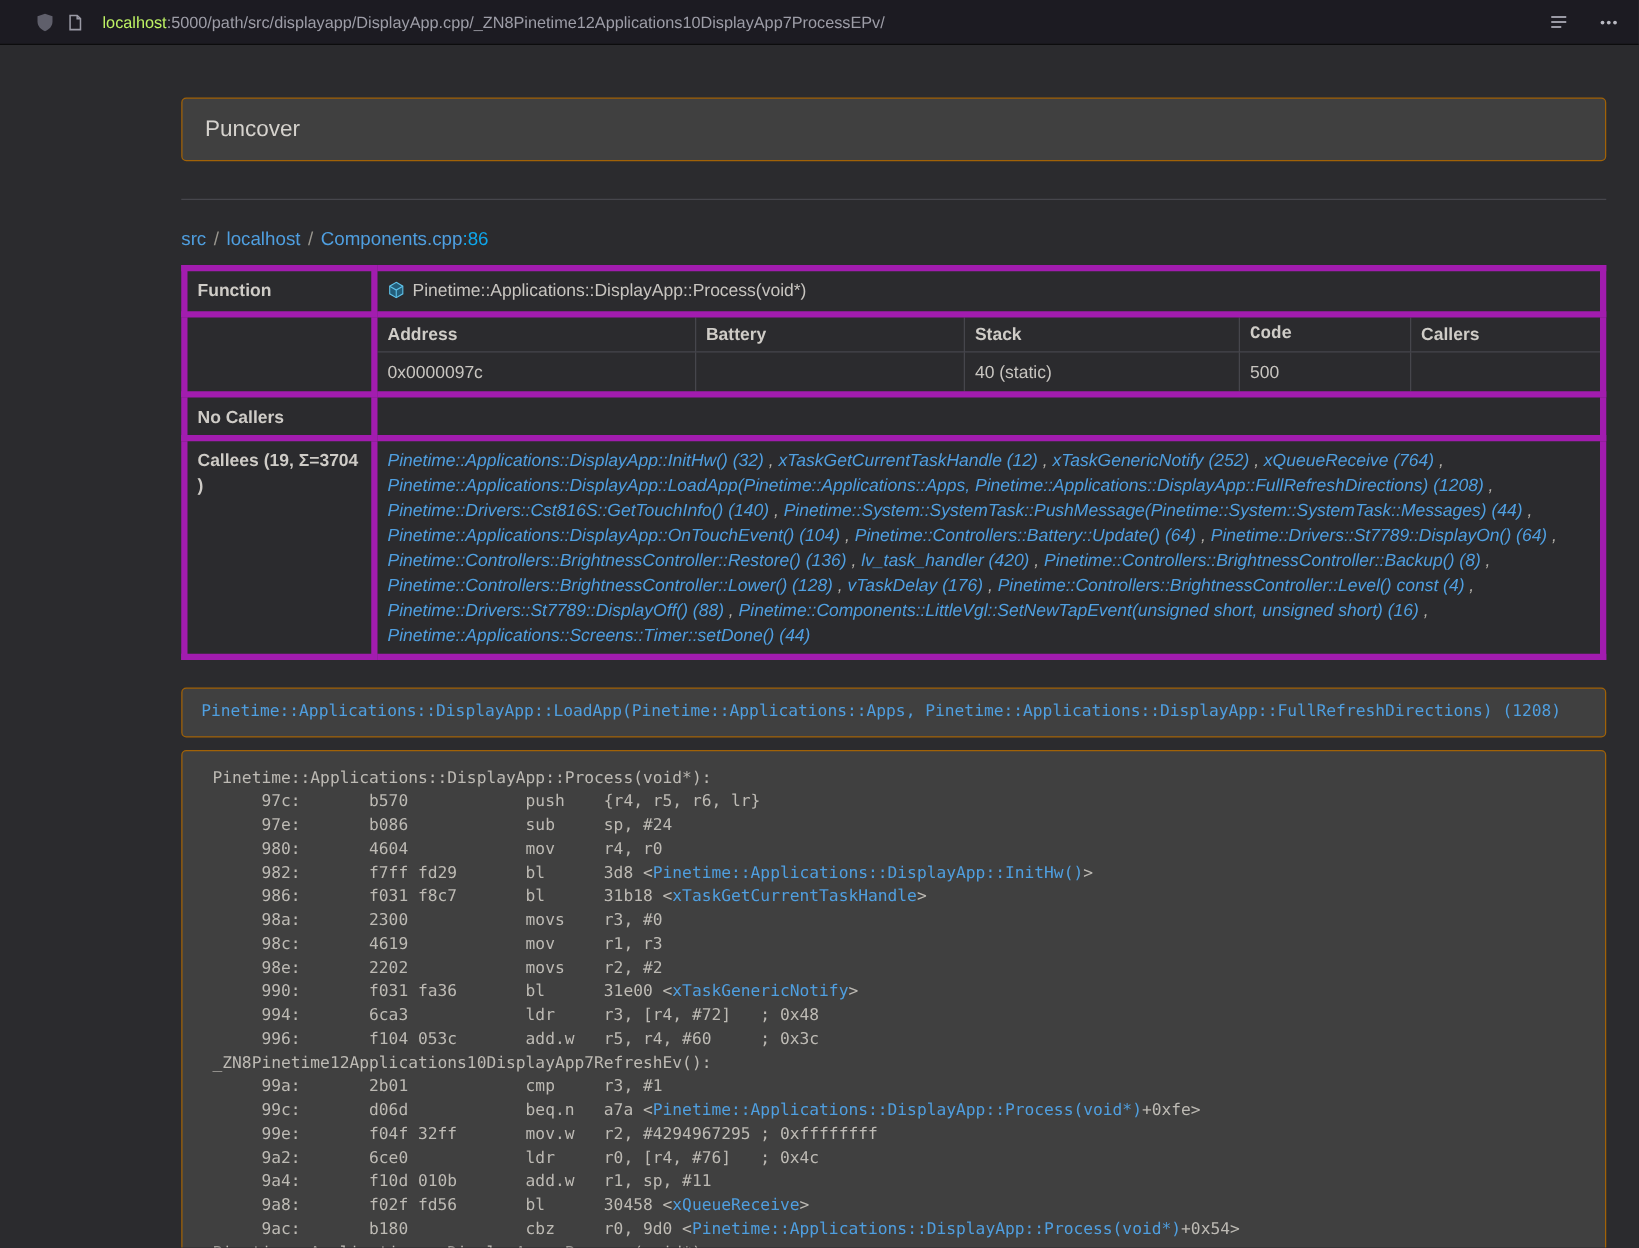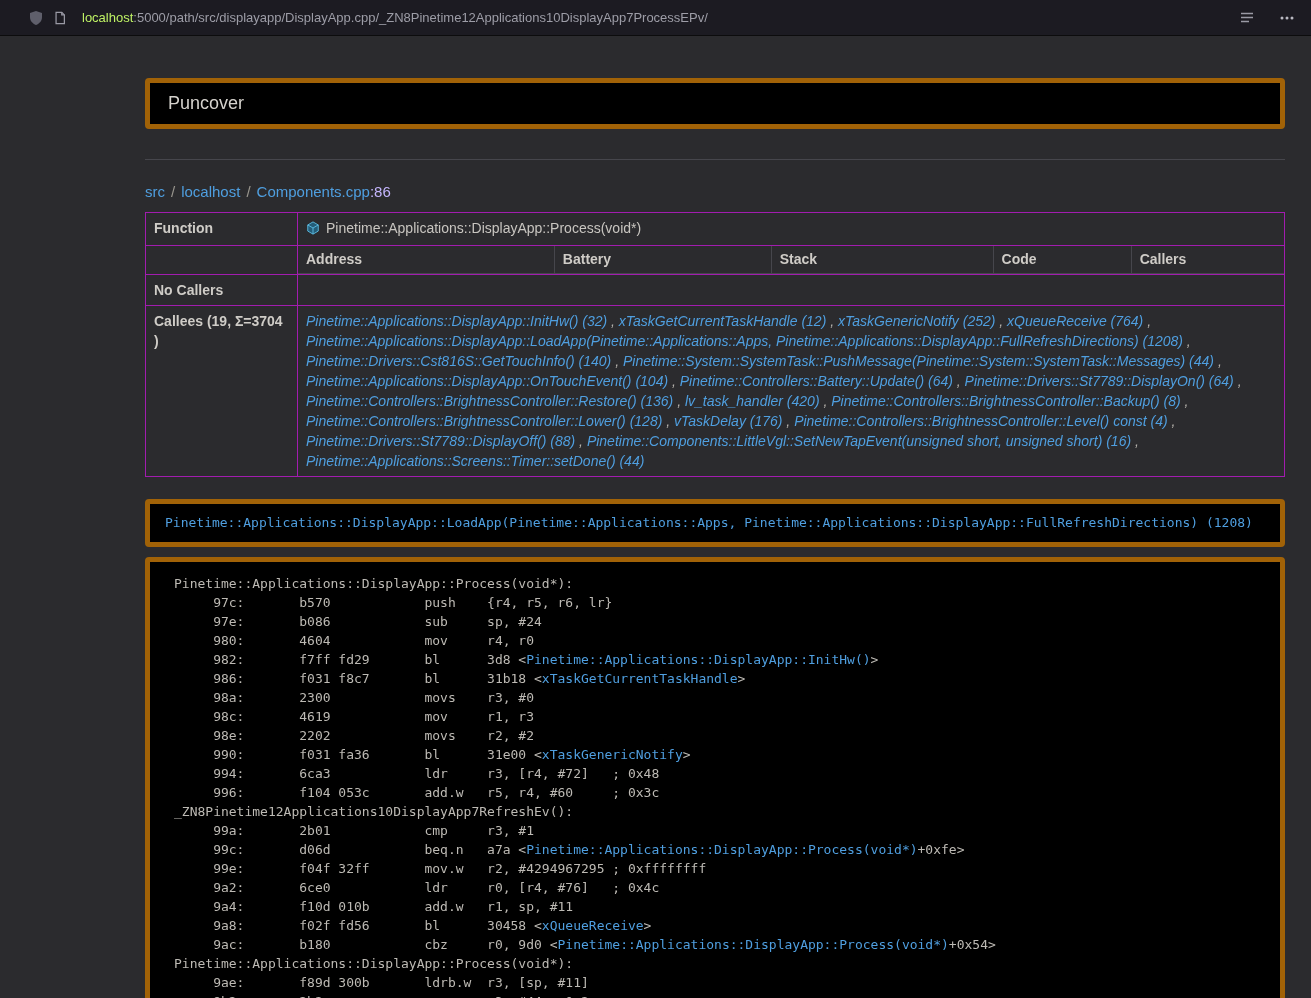--- a/index.html
+++ b/index.html
@@ -27,41 +27,41 @@
     color: #9d9da7;
     white-space: nowrap;
     overflow: hidden;
   }
   .url-host { color: #bef264; }
   .topbar .right { display: flex; gap: 16px; align-items: center; }
   
   .page { width: 1140px; margin-left: 145px; padding-top: 42px; }
   a { color: #4f9fe0; text-decoration: none; cursor: pointer; }
   .panel {
-    border: 5px solid #a16207;
+    border: 1px solid #a16207;
     border-radius: 4px;
-    background: #000000;
+    background: #404040;
   }
   .title-panel {
     height: 51px;
     display: flex;
     align-items: center;
     padding: 0 18px;
     font-size: 18px;
     color: #d5d2cd;
     margin-bottom: 30px;
   }
   hr.divider { border: 0; border-top: 1px solid #46464c; margin: 0 0 22px 0; }
   .breadcrumb { font-size: 15px; line-height: 20px; margin-bottom: 10px; color: #b5b2ac; }
   .breadcrumb .sep { margin: 0 6px; color: #9a978f; }
-  .breadcrumb .suffix { color: #c4b5fd; }
+  .breadcrumb .suffix { color: #0ea5e9; }
   
   table.ftable { width: 100%; border-collapse: collapse; }
   table.ftable > tbody > tr > td {
-    border: 1px solid #a21caf;
+    border: 5px solid #a21caf;
     padding: 5px 8px;
     vertical-align: top;
     line-height: 20px;
   }
   td.lbl { width: 152px; font-weight: bold; color: #cfccc7; }
   td.nopad { padding: 0 !important; }
   table.inner { width: 100%; border-collapse: collapse; }
   table.inner th, table.inner td {
     border: 1px solid #46464c;
     text-align: left;
@@ -70,21 +70,21 @@
   }
   table.inner td { padding: 7px 8px; }
   table.inner th { font-weight: bold; color: #cfccc7; }
   table.inner tr > *:first-child { border-left: none; }
   table.inner tr > *:last-child { border-right: none; }
   table.inner tr:first-child > th { border-top: none; margin-left: 12px; }
   table.inner tr:last-child > td { border-bottom: none; }
   .col-address { width: 26%; }
   .col-remarks { width: 22%; }
   .col-stack   { width: 22.5%; }
-  .col-code    { width: 14%; }
+  .col-code    { width: 14%; font-family: Liberation Mono, monospace; }
   .ficon { display: inline-block; vertical-align: -2px; margin-right: 6px; }
   .callees-cell { line-height: 20px; font-style: italic; }
   .callees-cell .comma { color: #b5b2ac; }
   .empty-cell { height: 30px; }
   
   .snippet-panel {
     margin: 22px 0 10px 0;
     padding: 10px 15px;
     font-family: "DejaVu Sans Mono", monospace;
     font-size: 13px;
@@ -165,20 +165,27 @@
         <td class="lbl"></td>
         <td class="nopad">
           <table class="inner">
             <tbody>
               <tr>
                 <th class="col-address">Address</th>
                 <th class="col-remarks">Battery</th>
                 <th class="col-stack">Stack</th>
                 <th class="col-code">Code</th>
                 <th>Callers</th>
+              </tr>
+              <tr>
+                <td>0x0000097c</td>
+                <td></td>
+                <td>40 (static)</td>
+                <td>500</td>
+                <td></td>
               </tr>
             </tbody>
           </table>
         </td>
       </tr>
       <tr>
         <td class="lbl">No Callers</td>
         <td class="empty-cell"></td>
       </tr>
       <tr>

